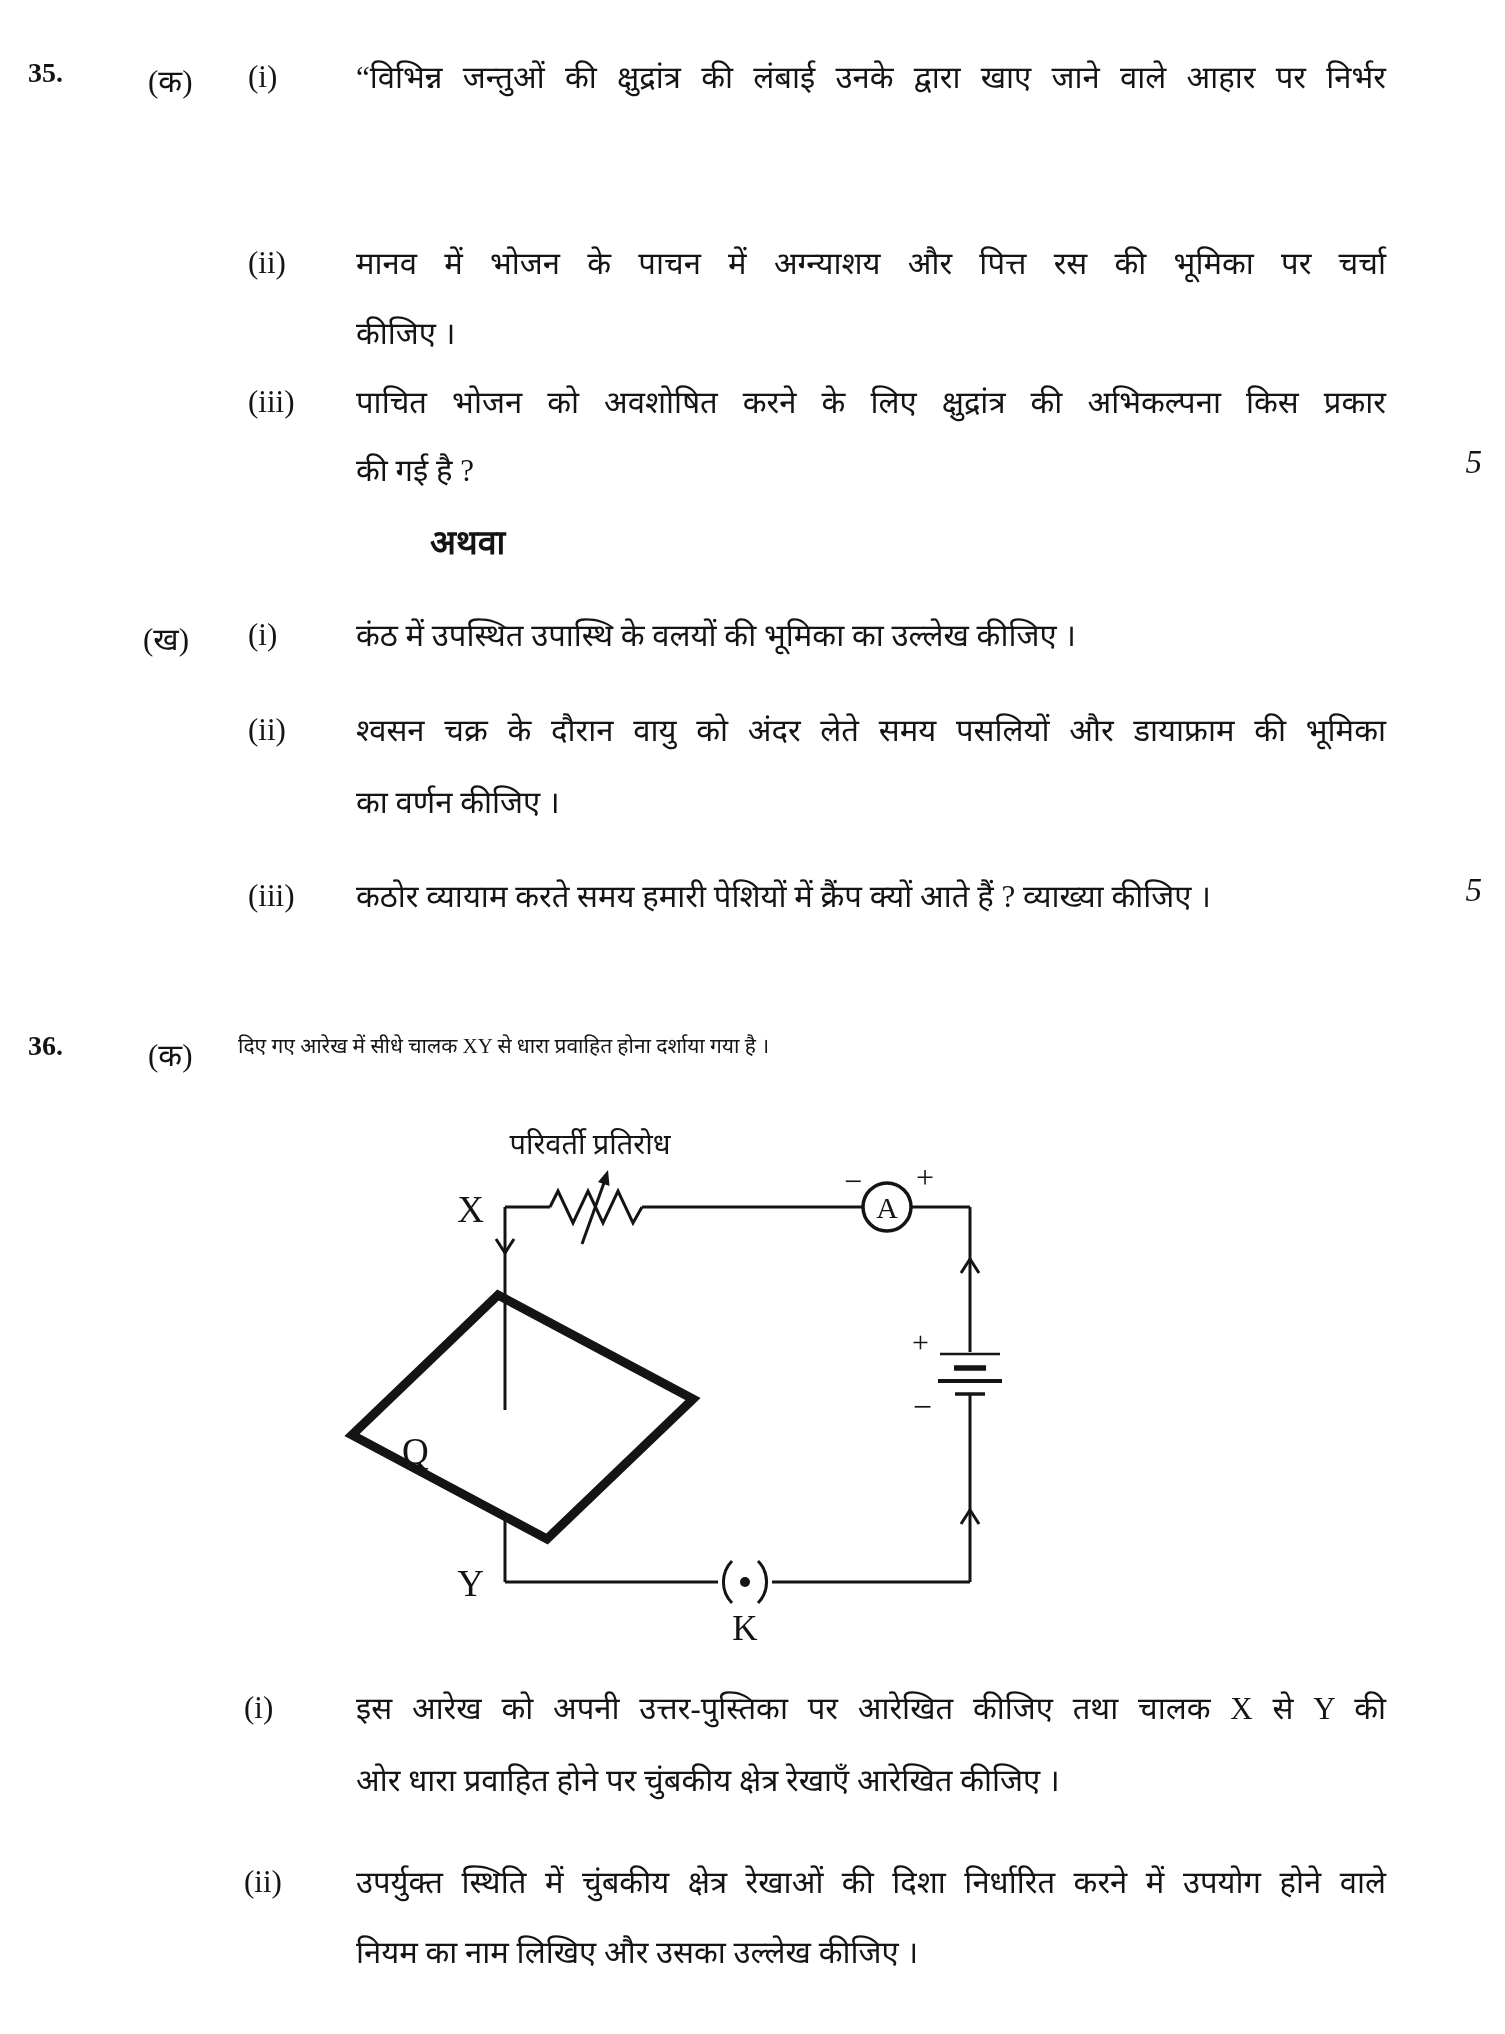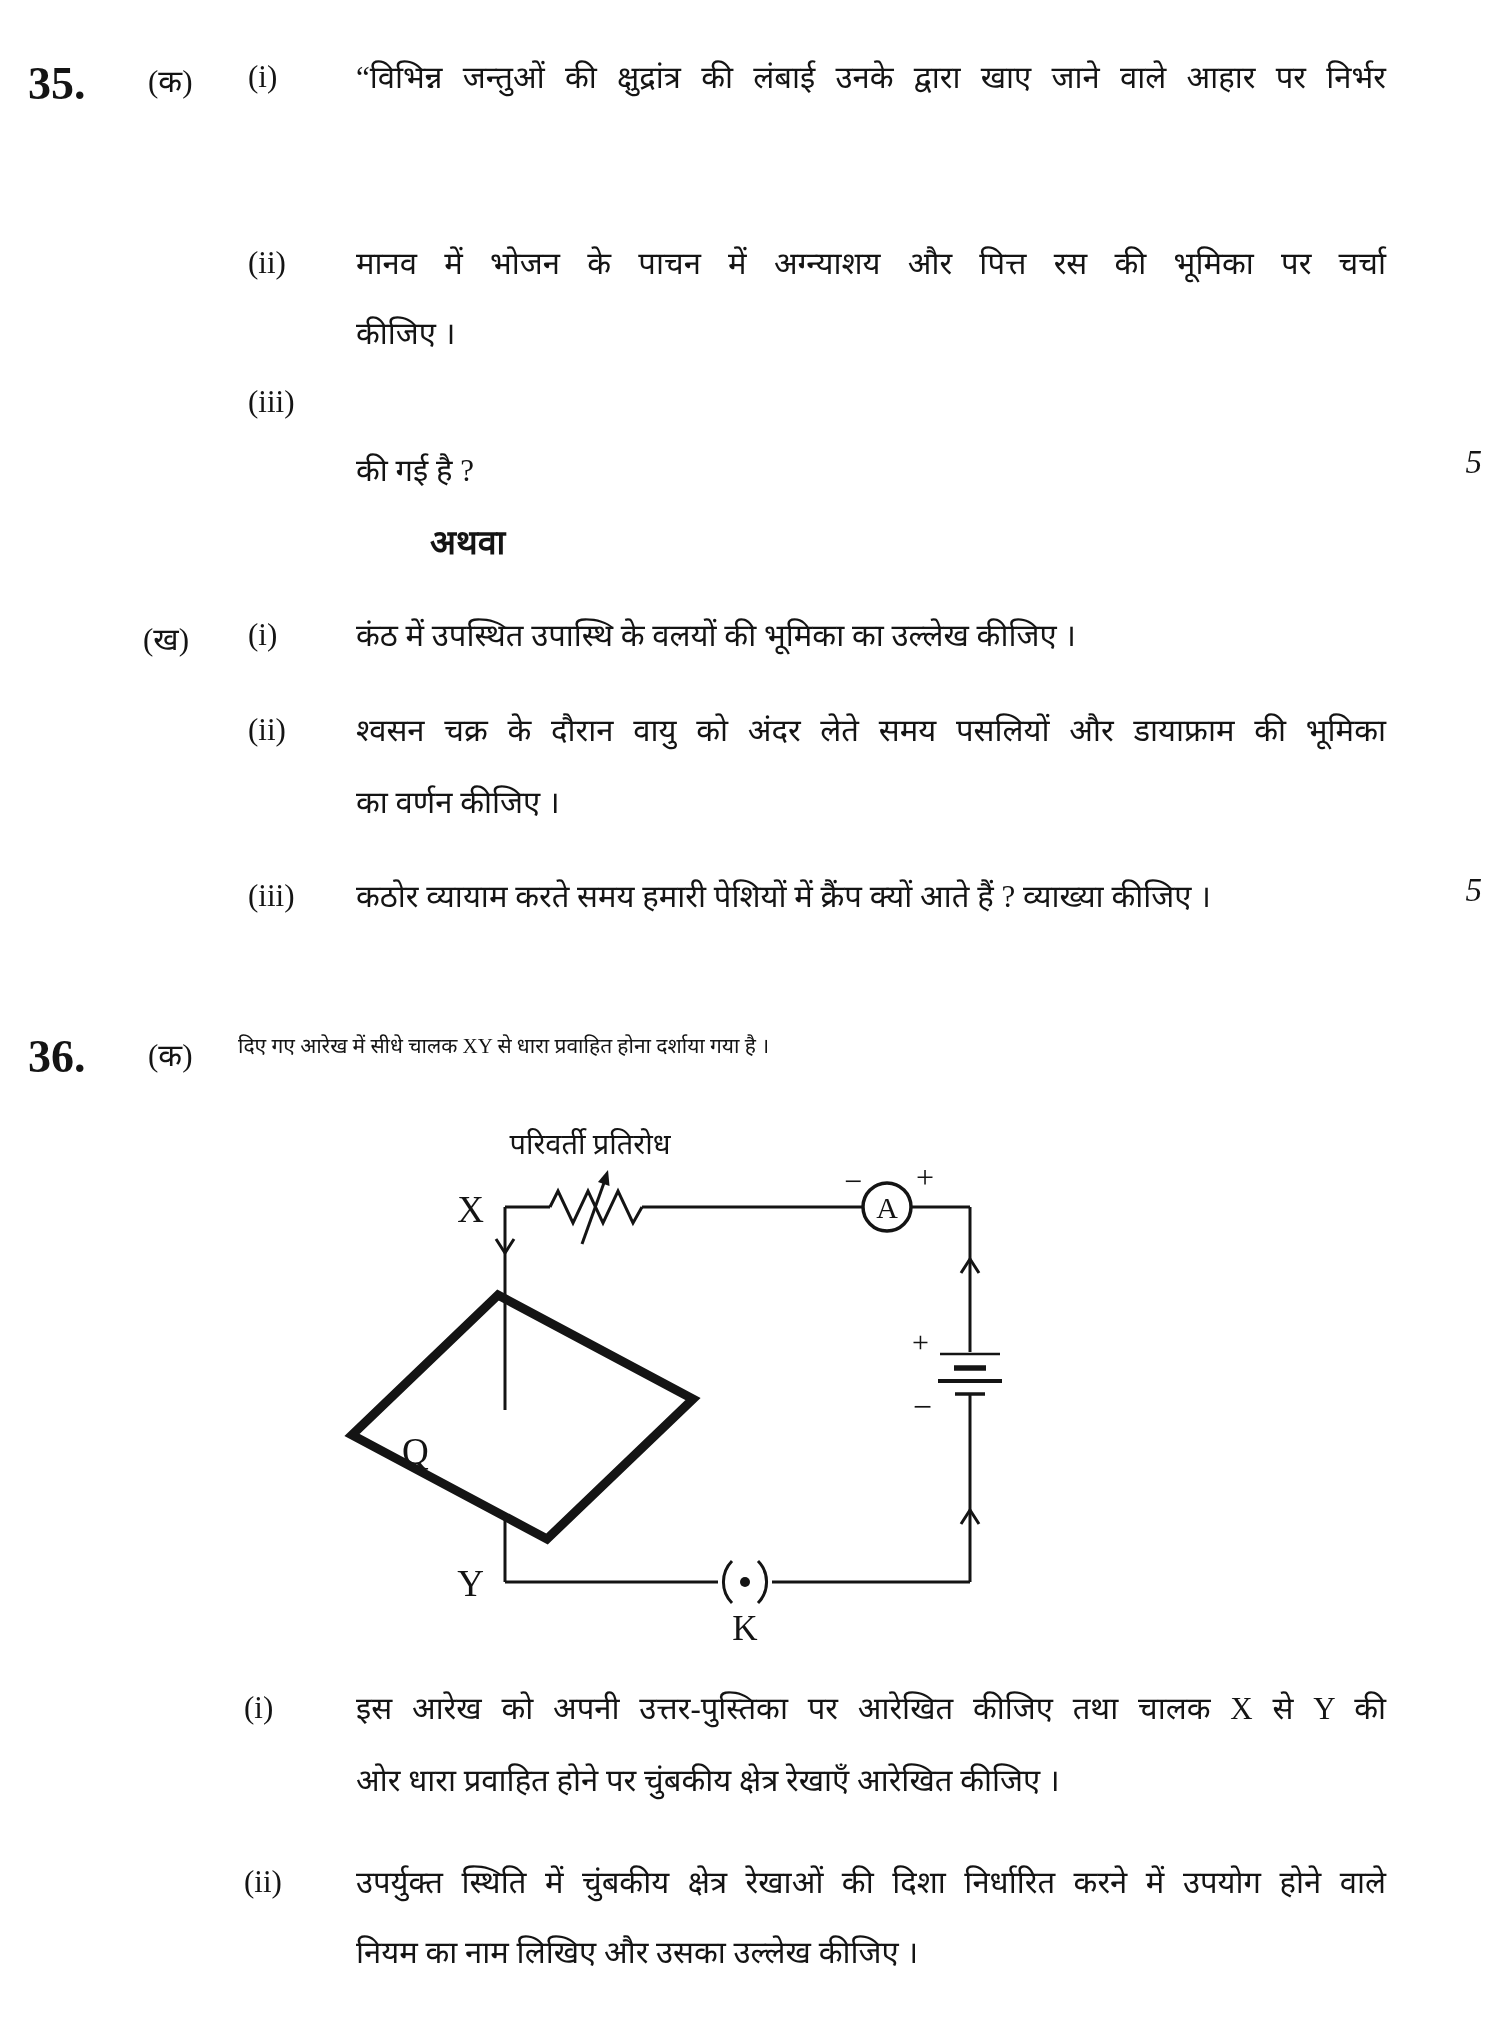--- a/index.html
+++ b/index.html
@@ -4,21 +4,21 @@
 <style>
   html,body{margin:0;padding:0;}
   body{
     width:1505px;height:2034px;
     background:#ffffff;
     font-family:"Liberation Serif","DejaVu Serif",serif;
     color:#141414;
   }
   .page{position:relative;width:1505px;height:2034px;background:#fff;overflow:hidden;}
   .abs{position:absolute;}
-  .qnum{font-weight:700;font-size:46px;}
+  .qnum{font-weight:700;font-size:28px;}
   .plabel{font-size:31px;}
   .rmarker{font-size:31px;}
   .tline{
     position:absolute;left:356px;width:1030px;
     font-size:31px;line-height:42px;white-space:nowrap;
   }
   .tline.j{
     white-space:normal;
     text-align:justify;
     text-align-last:justify;
@@ -43,20 +43,21 @@
   <div class="abs plabel" style="left:148px;top:59px">(क)</div>
 
   <div class="abs rmarker" style="left:248px;top:59px">(i)</div>
   <div class="tline j" style="top:57px">“विभिन्न जन्तुओं की क्षुद्रांत्र की लंबाई उनके द्वारा खाए जाने वाले आहार पर निर्भर</div>
 
   <div class="abs rmarker" style="left:248px;top:245px">(ii)</div>
   <div class="tline j" style="top:243px">मानव में भोजन के पाचन में अग्न्याशय और पित्त रस की भूमिका पर चर्चा</div>
   <div class="tline" style="top:313px">कीजिए ।</div>
 
   <div class="abs rmarker" style="left:248px;top:384px">(iii)</div>
+  <div class="tline j" style="top:382px">पाचित भोजन को अवशोषित करने के लिए क्षुद्रांत्र की अभिकल्पना किस प्रकार</div>
   <div class="tline" style="top:450px">की गई है ?</div>
   <div class="marks" style="left:1442px;top:444px">5</div>
 
   <div class="or-divider">अथवा</div>
 
   <div class="abs plabel" style="left:143px;top:617px">(ख)</div>
   <div class="abs rmarker" style="left:248px;top:617px">(i)</div>
   <div class="tline" style="top:615px">कंठ में उपस्थित उपास्थि के वलयों की भूमिका का उल्लेख कीजिए ।</div>
 
   <div class="abs rmarker" style="left:248px;top:712px">(ii)</div>

